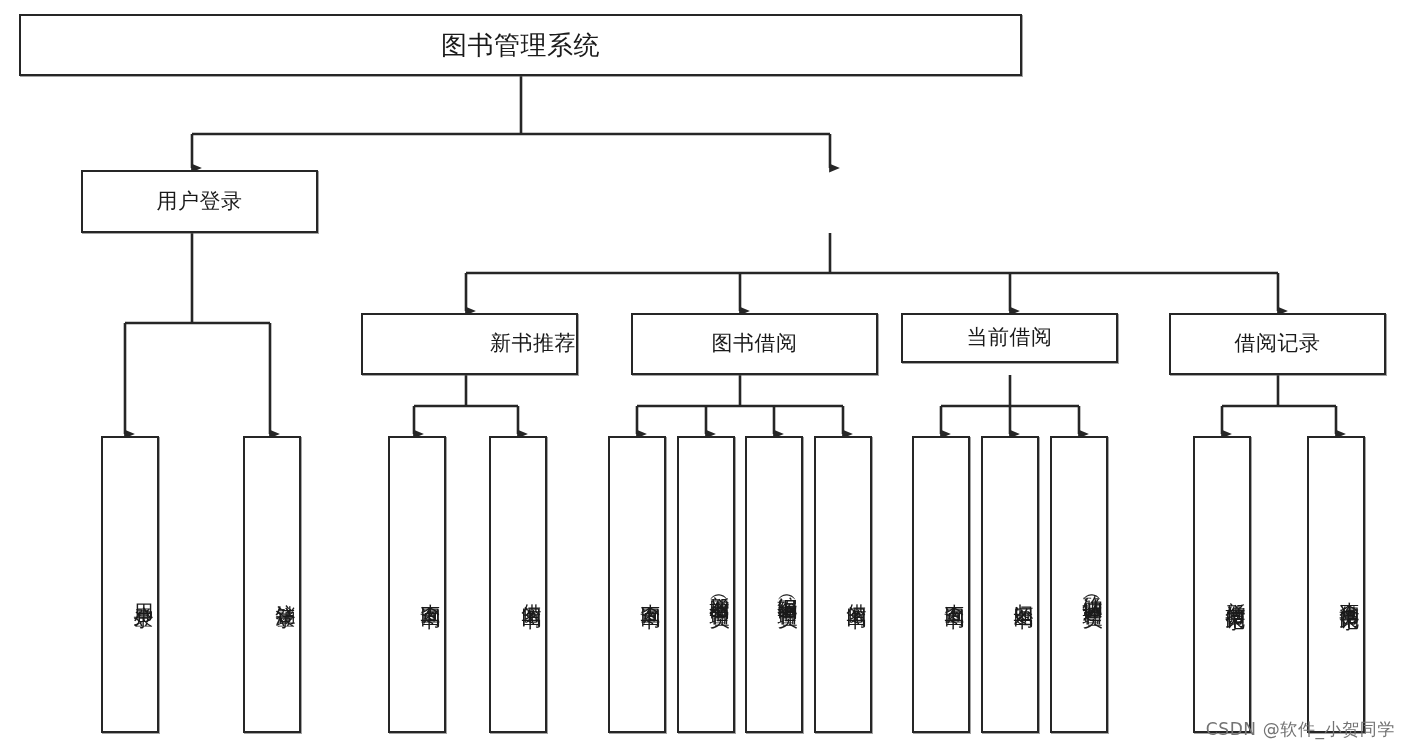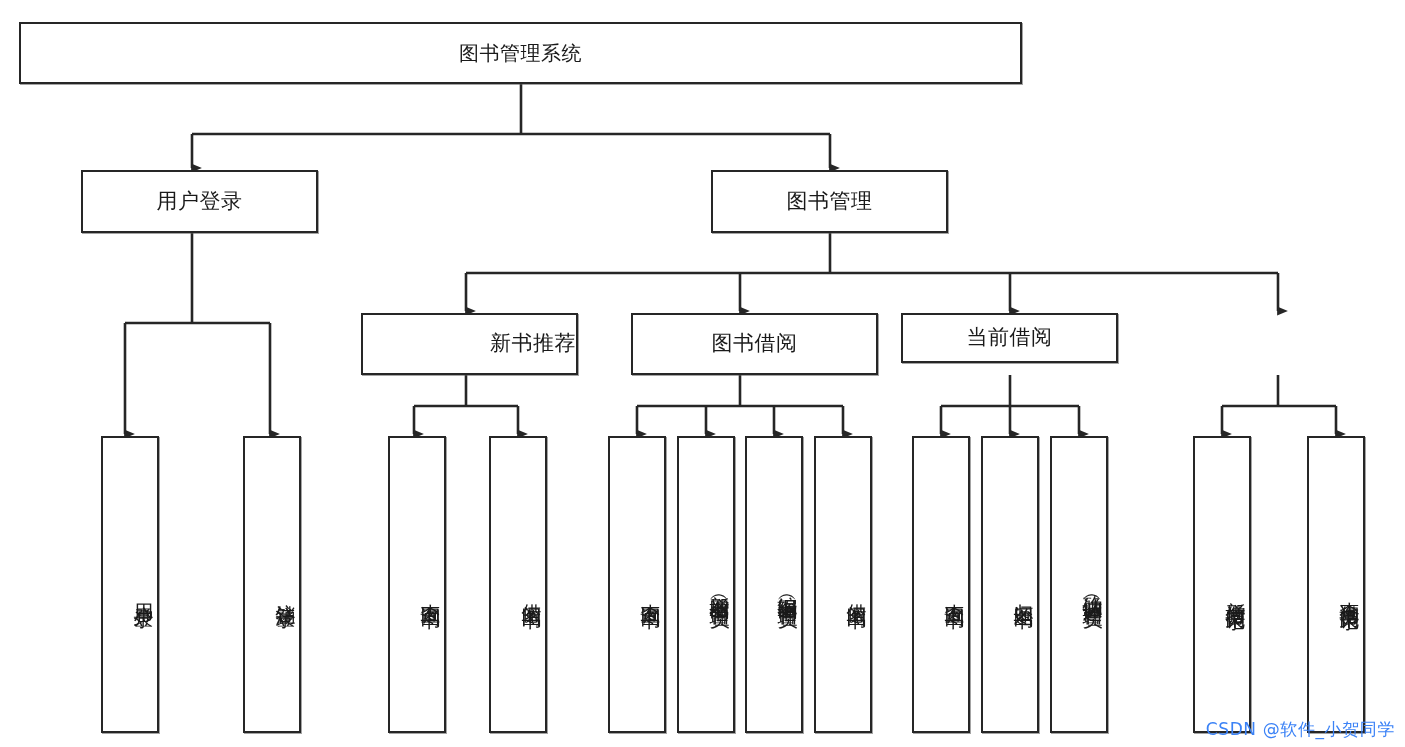--- a/index.html
+++ b/index.html
@@ -57,29 +57,28 @@
     padding-top: 8px;
   }
   .node-label {
     display: block;
     white-space: pre-line;
   }
   .node.vert .node-label {
     white-space: nowrap;
   }
   #root-node {
-    font-size: 20px;
-    margin-top: 8px;
+    font-size: 26px;
   }
   #watermark {
     position: absolute;
     right: 10px;
     bottom: 6px;
     font-size: 17px;
-    color: #3b82f6;
+    color: #737373;
     letter-spacing: 0.6px;
     white-space: nowrap;
     user-select: none;
   }
 </style>
 </head>
 <body>
 
 <div id="diagram-root">
 
@@ -133,33 +132,33 @@
     </g>
   </svg>
 
   <div class="node horiz" id="root-node" style="left:19px; top:14px; width:1003px; height:62px;">
     <span class="node-label">图书管理系统</span>
   </div>
 
   <div class="node horiz" style="left:81px; top:170px; width:237px; height:63px;">
     <span class="node-label">用户登录</span>
   </div>
-  <div class="node horiz" style="left:711px; top:170px; width:237px; height:63px;">
-    <span class="node-label">图书管理</span>
-  </div>
 
   <div class="node horiz" style="left:361px; top:313px; width:217px; height:62px;justify-content:flex-end;">
     <span class="node-label">新书推荐</span>
   </div>
   <div class="node horiz" style="left:631px; top:313px; width:247px; height:62px;">
     <span class="node-label">图书借阅</span>
   </div>
   <div class="node horiz" style="left:901px; top:313px; width:217px; height:50px;">
     <span class="node-label">当前借阅</span>
   </div>
+  <div class="node horiz" style="left:1169px; top:313px; width:217px; height:62px;">
+    <span class="node-label">借阅记录</span>
+  </div>
 
   <div class="node vert" style="left:101px; top:436px; width:58px; height:297px;">
     <span class="node-label">用户登录</span>
   </div>
   <div class="node vert" style="left:243px; top:436px; width:58px; height:297px;">
     <span class="node-label">注销登录</span>
   </div>
 
   <div class="node vert" style="left:388px; top:436px; width:58px; height:297px;">
     <span class="node-label">查询图书</span>

